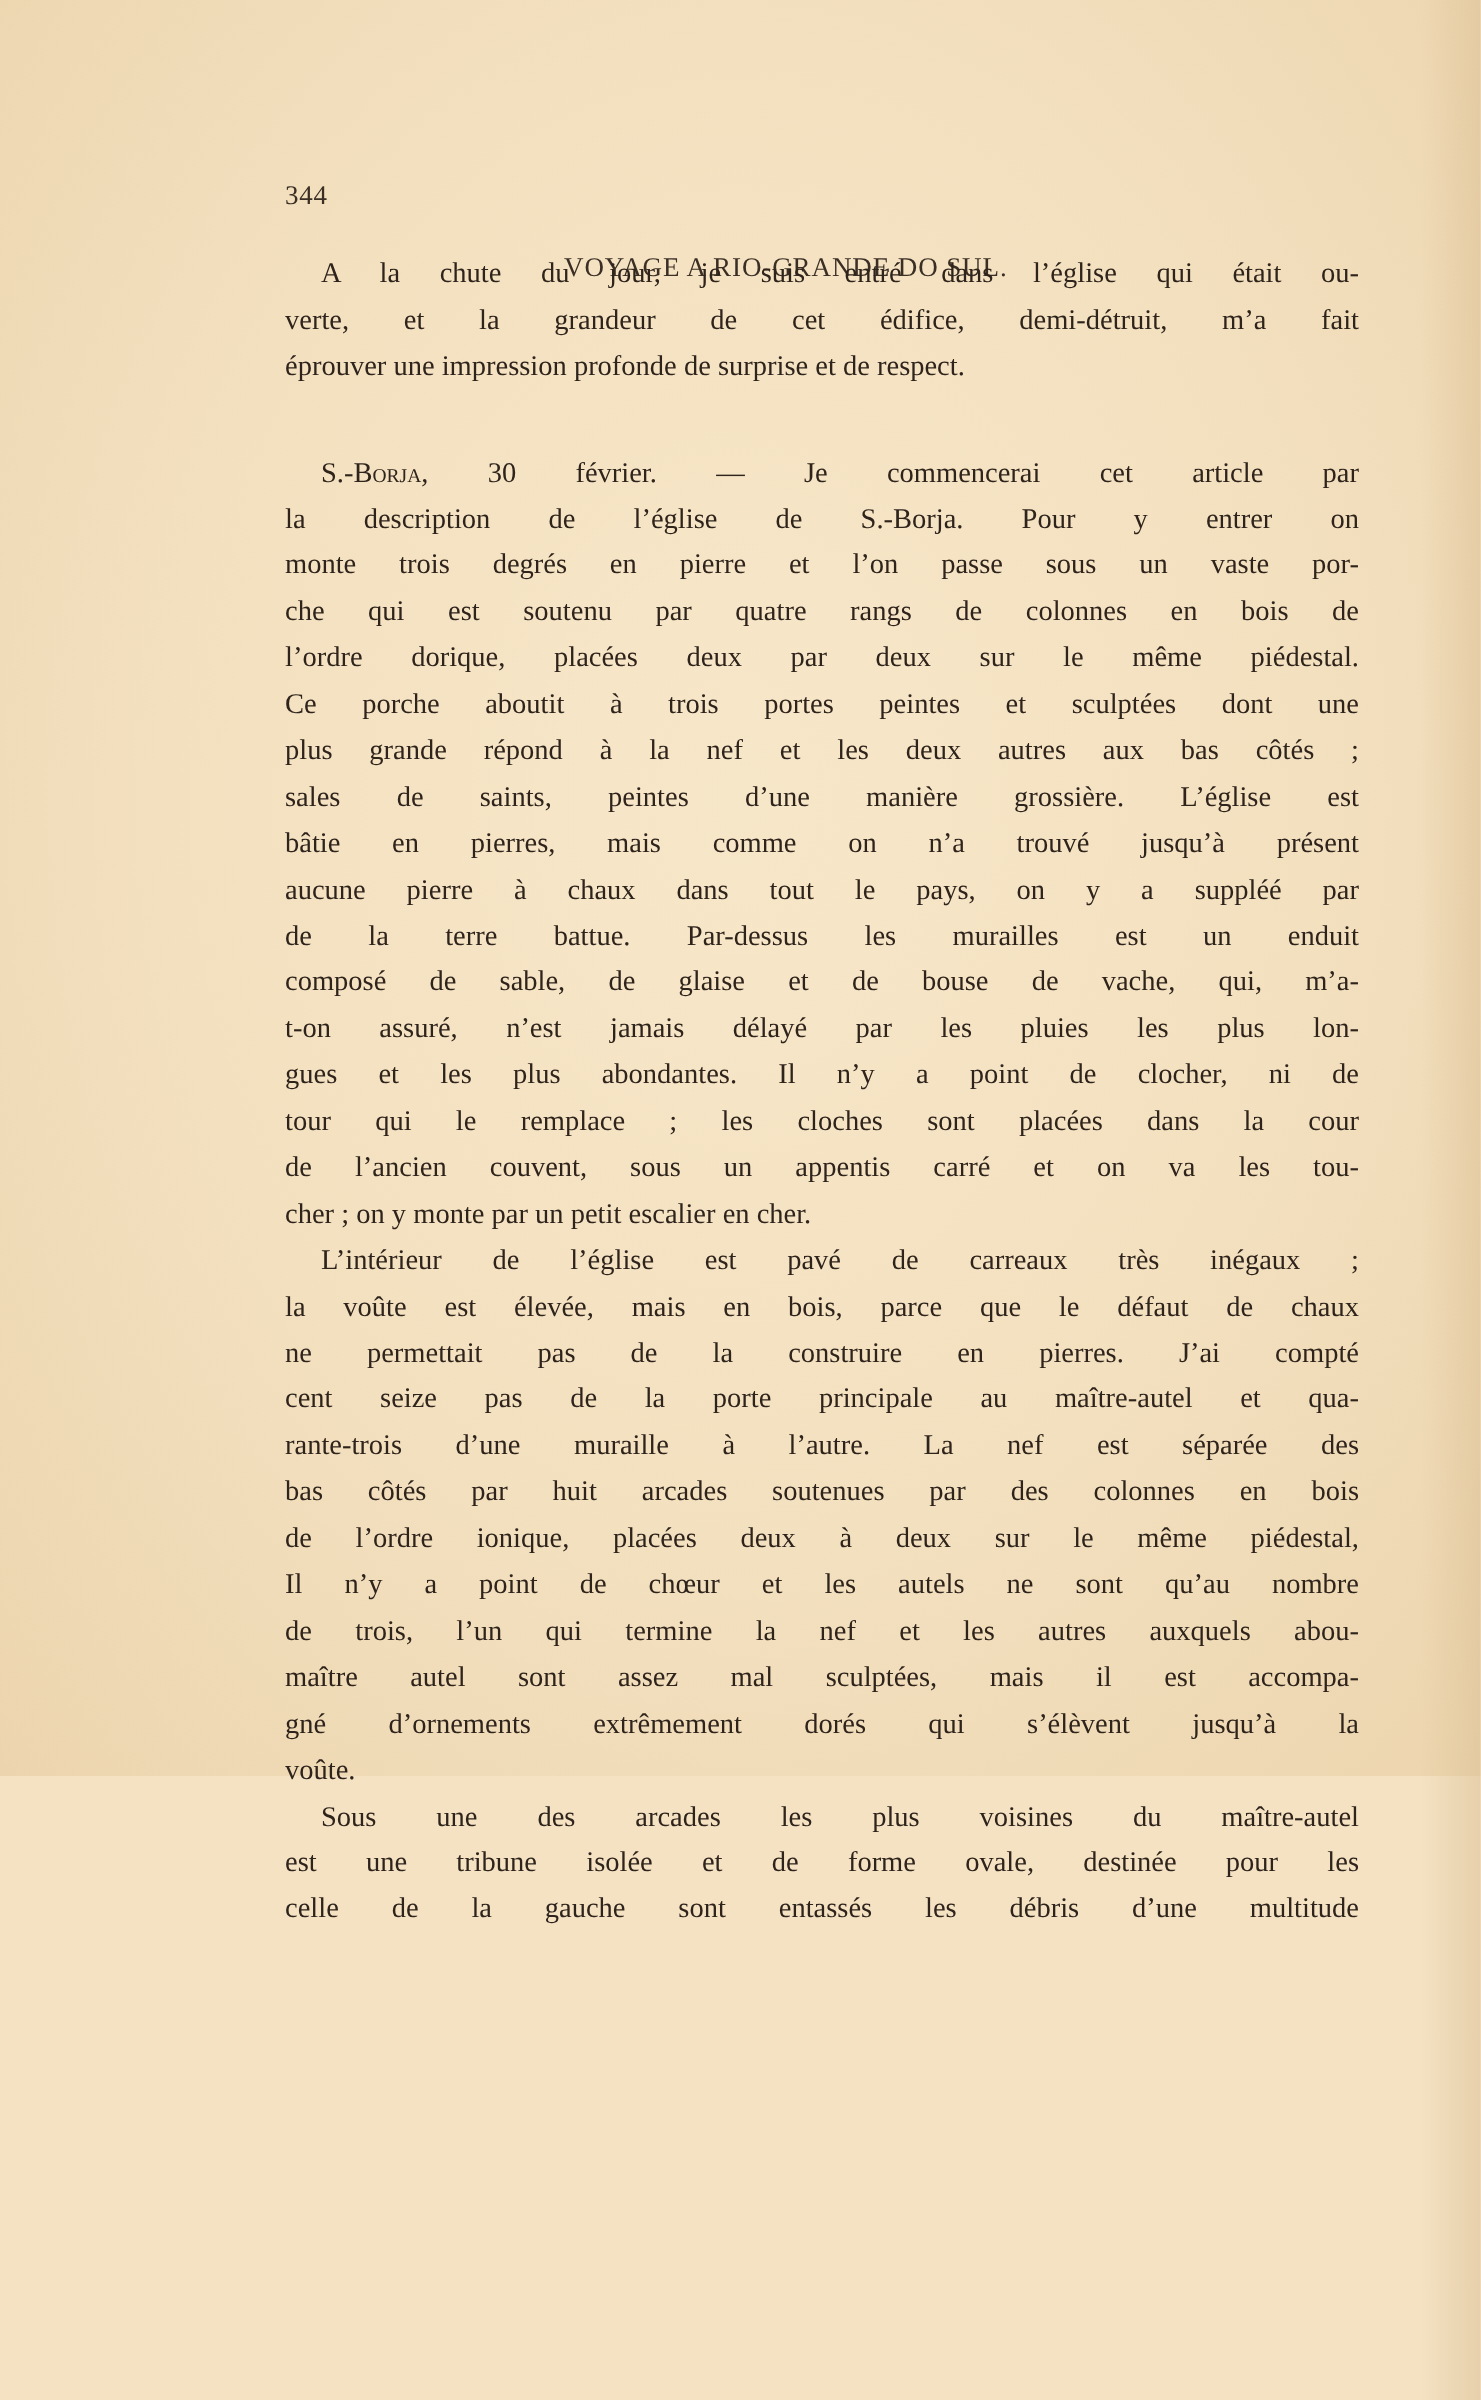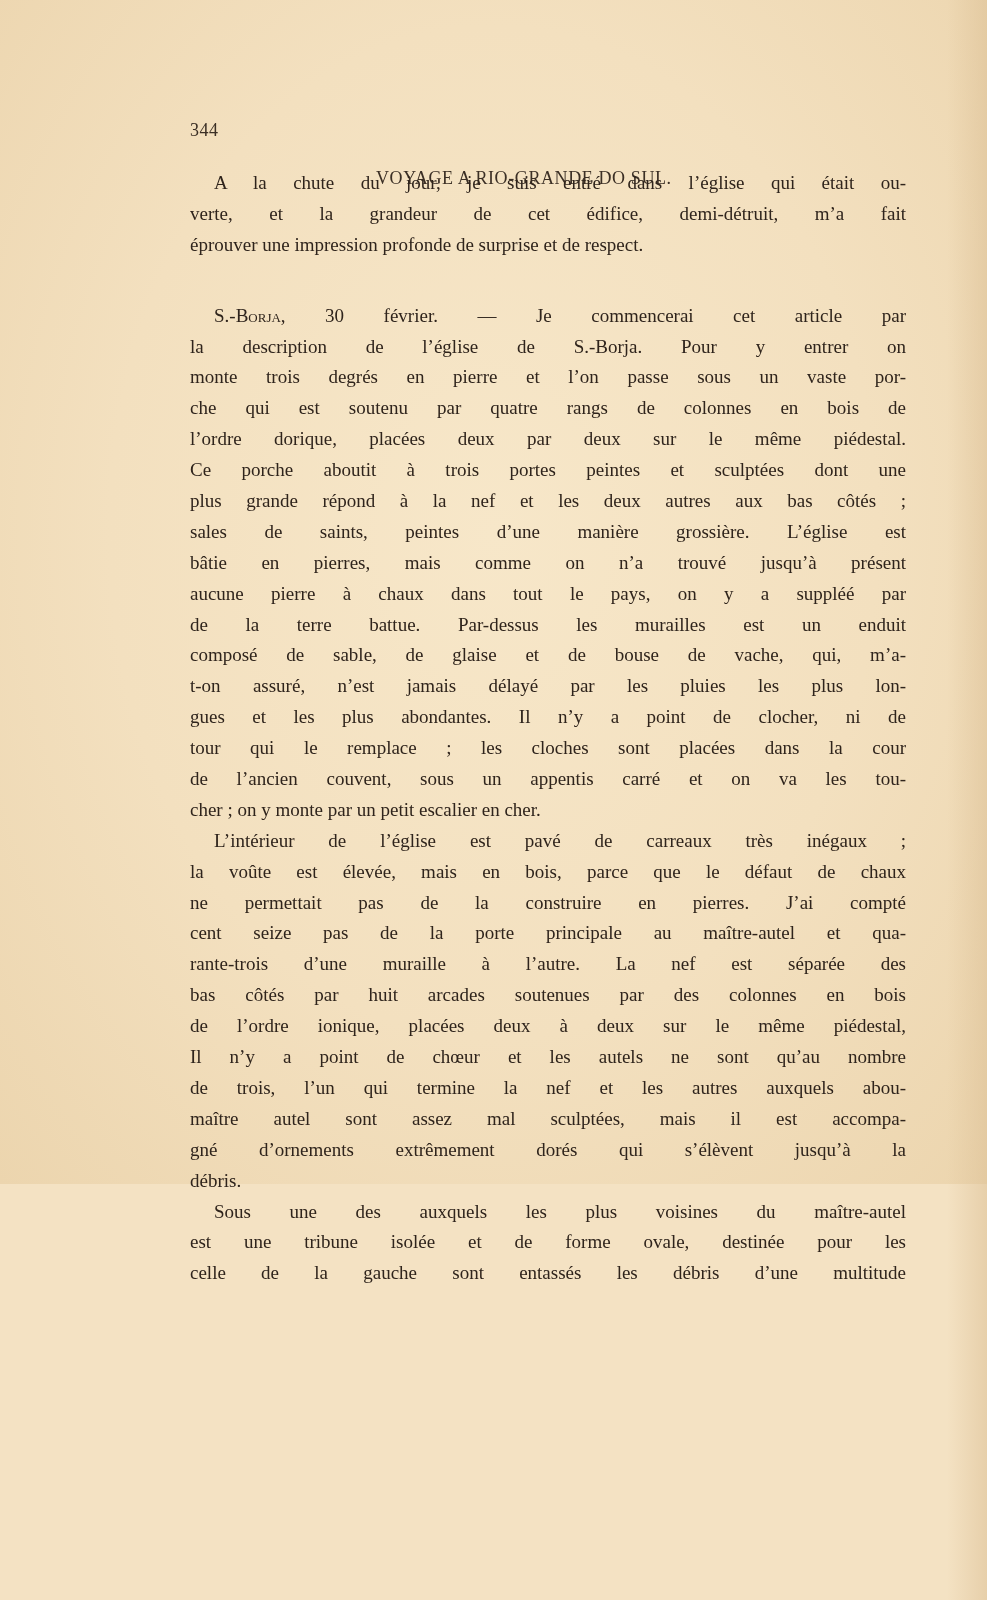--- a/index.html
+++ b/index.html
@@ -121,20 +121,20 @@
     <span class="line">la voûte est élevée, mais en bois, parce que le défaut de chaux</span>
     <span class="line">ne permettait pas de la construire en pierres. J’ai compté</span>
     <span class="line">cent seize pas de la porte principale au maître-autel et qua-</span>
     <span class="line">rante-trois d’une muraille à l’autre. La nef est séparée des</span>
     <span class="line">bas côtés par huit arcades soutenues par des colonnes en bois</span>
     <span class="line">de l’ordre ionique, placées deux à deux sur le même piédestal,</span>
     <span class="line">Il n’y a point de chœur et les autels ne sont qu’au nombre</span>
     <span class="line">de trois, l’un qui termine la nef et les autres auxquels abou-</span>
     <span class="line">maître autel sont assez mal sculptées, mais il est accompa-</span>
     <span class="line">gné d’ornements extrêmement dorés qui s’élèvent jusqu’à la</span>
-    <span class="line last">débris.</span>
+    <span class="line last">voûte.</span>
 
-    <span class="line indent">Sous une des auxquels les plus voisines du maître-autel</span>
+    <span class="line indent">Sous une des arcades les plus voisines du maître-autel</span>
     <span class="line">est une tribune isolée et de forme ovale, destinée pour les</span>
     <span class="line">celle de la gauche sont entassés les débris d’une multitude</span>
 
   </div>
 </div>
 
 </body></html>

